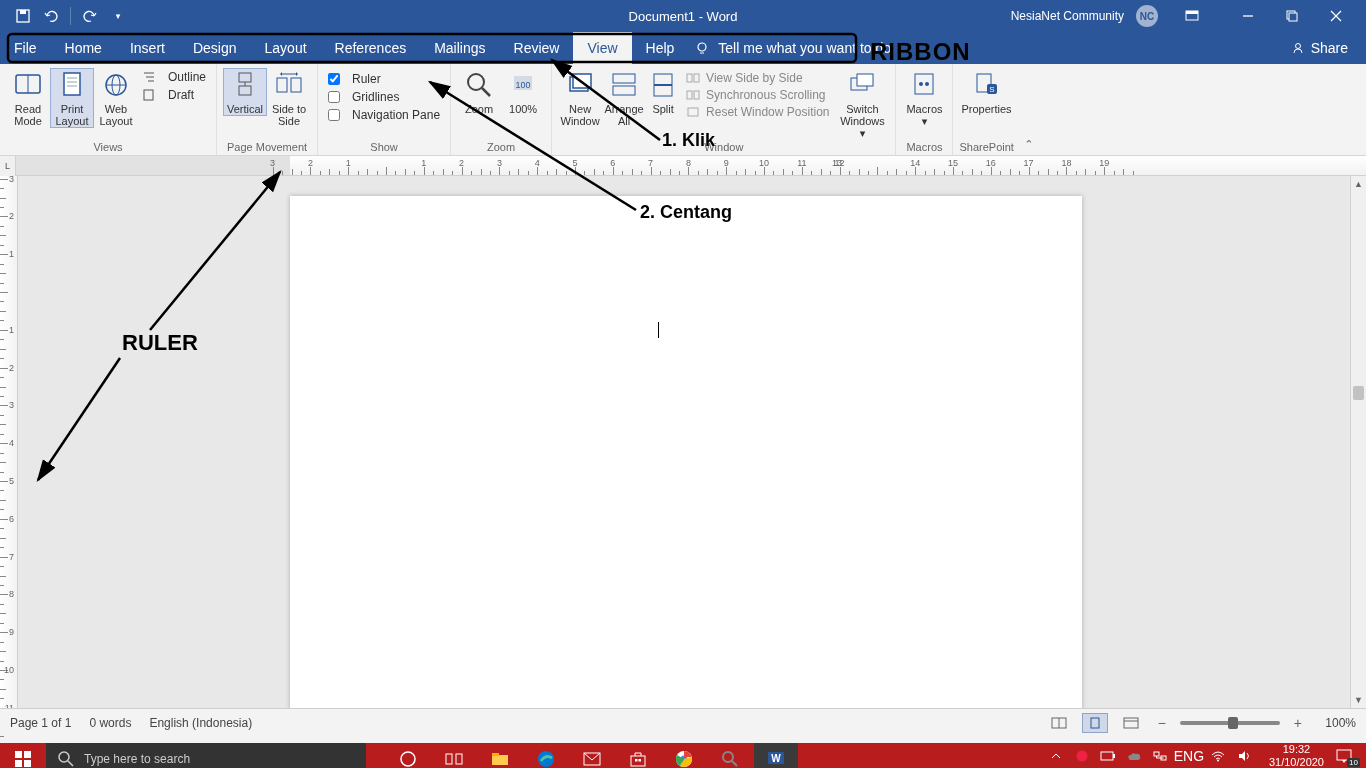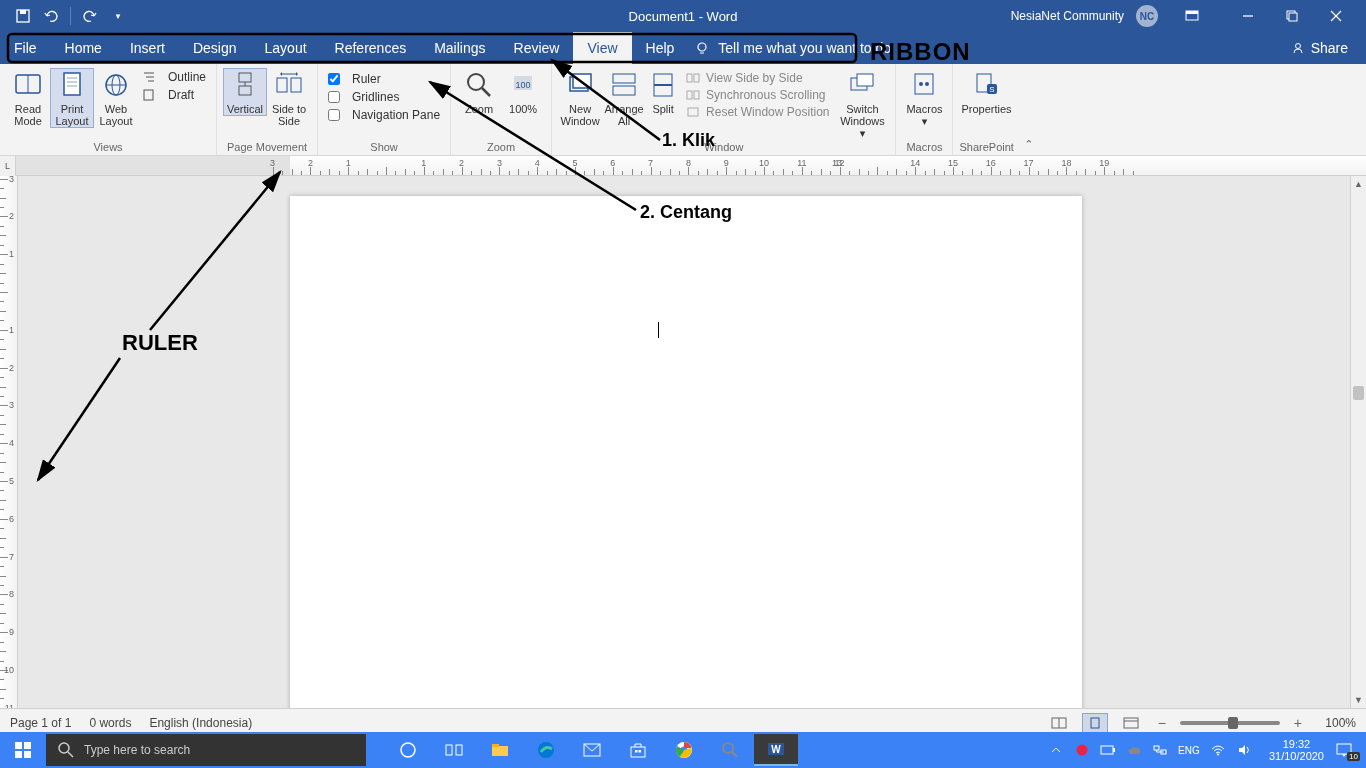--- a/index.html
+++ b/index.html
@@ -66,21 +66,21 @@
 
 .statusbar { position:absolute; left:0; right:0; bottom:32px; height:28px; background:#f3f3f3; border-top:1px solid #cfcfcf; display:flex; align-items:center; font-size:12px; color:#444; padding:0 10px; gap:18px;}
 .status-right { margin-left:auto; display:flex; align-items:center; gap:10px;}
 .viewbtn { width:26px; height:20px; display:flex; align-items:center; justify-content:center; border:1px solid transparent;}
 .viewbtn.active { background:#d0d7e6; border-color:#8ea4c8;}
 .slider { width:100px; height:4px; background:#888; position:relative; border-radius:2px;}
 .slider .knob { position:absolute; left:48px; top:-4px; width:10px; height:12px; background:#666; border-radius:2px;}
 .slider-sign { font-size:14px; color:#666; padding:0 4px;}
 
 
-.taskbar { position:absolute; left:0; right:0; bottom:0; height:36px; background:#3b82f6; display:flex; align-items:center; color:#fff; font-size:12px;}
+.taskbar { position:absolute; left:0; right:0; bottom:0; height:25px; background:#b91c1c; display:flex; color:#fff; font-size:12px;}
 .startbtn { width:46px; height:32px; display:flex; align-items:center; justify-content:center;}
 .searchbox { width:320px; height:32px; background:#333; display:flex; align-items:center; padding:0 12px; gap:10px; color:#ccc;}
 .task-icons { display:flex; height:32px; align-items:center; margin-left: 20px; gap:2px;}
 .task-icon { width:44px; height:32px; display:flex; align-items:center; justify-content:center;}
 .task-icon.active { border-bottom:2px solid #76b9ed; background:#3a3a3a;}
 .tray { margin-left:auto; display:flex; align-items:center; gap:8px; padding-right:10px;}
 .tray .t { width:18px; height:18px; display:flex; align-items:center; justify-content:center; font-size:11px;}
 .clock { font-size:11px; text-align:center; line-height:1.1; padding-left:8px;}
 
 svg { display:block; }
@@ -728,21 +728,21 @@
           <path d="M3 9 Q1 5 5 5 Q6 2 10 4 Q14 3 14 7 Q15 9 12 10 H4 z" fill="#888"></path>
         </svg>
       </div>
     <div class="t">
         <svg width="16" height="12">
           <rect x="2" y="2" width="5" height="4" fill="none" stroke="#fff"></rect>
           <rect x="9" y="6" width="5" height="4" fill="none" stroke="#fff"></rect>
           <path d="M4.5 6 v2 h7" fill="none" stroke="#fff"></path>
         </svg>
       </div>
-    <div class="t" style="font-size:10px; width:24px;">ENG</div>
+    <div class="t" style="font-size:14px; width:24px;">ENG</div>
     <div class="t">
         <svg width="16" height="12">
           <path d="M2 5 Q8 -1 14 5 M4 7 Q8 3 12 7 M6 9 Q8 7 10 9" fill="none" stroke="#fff"></path>
           <circle cx="8" cy="10.5" r="1" fill="#fff"></circle>
         </svg>
       </div>
     <div class="t">
         <svg width="14" height="12">
           <path d="M2 4 h3 l3 -3 v10 l-3 -3 h-3 z" fill="#fff"></path>
           <path d="M10 3 Q13 6 10 9" fill="none" stroke="#fff"></path>

